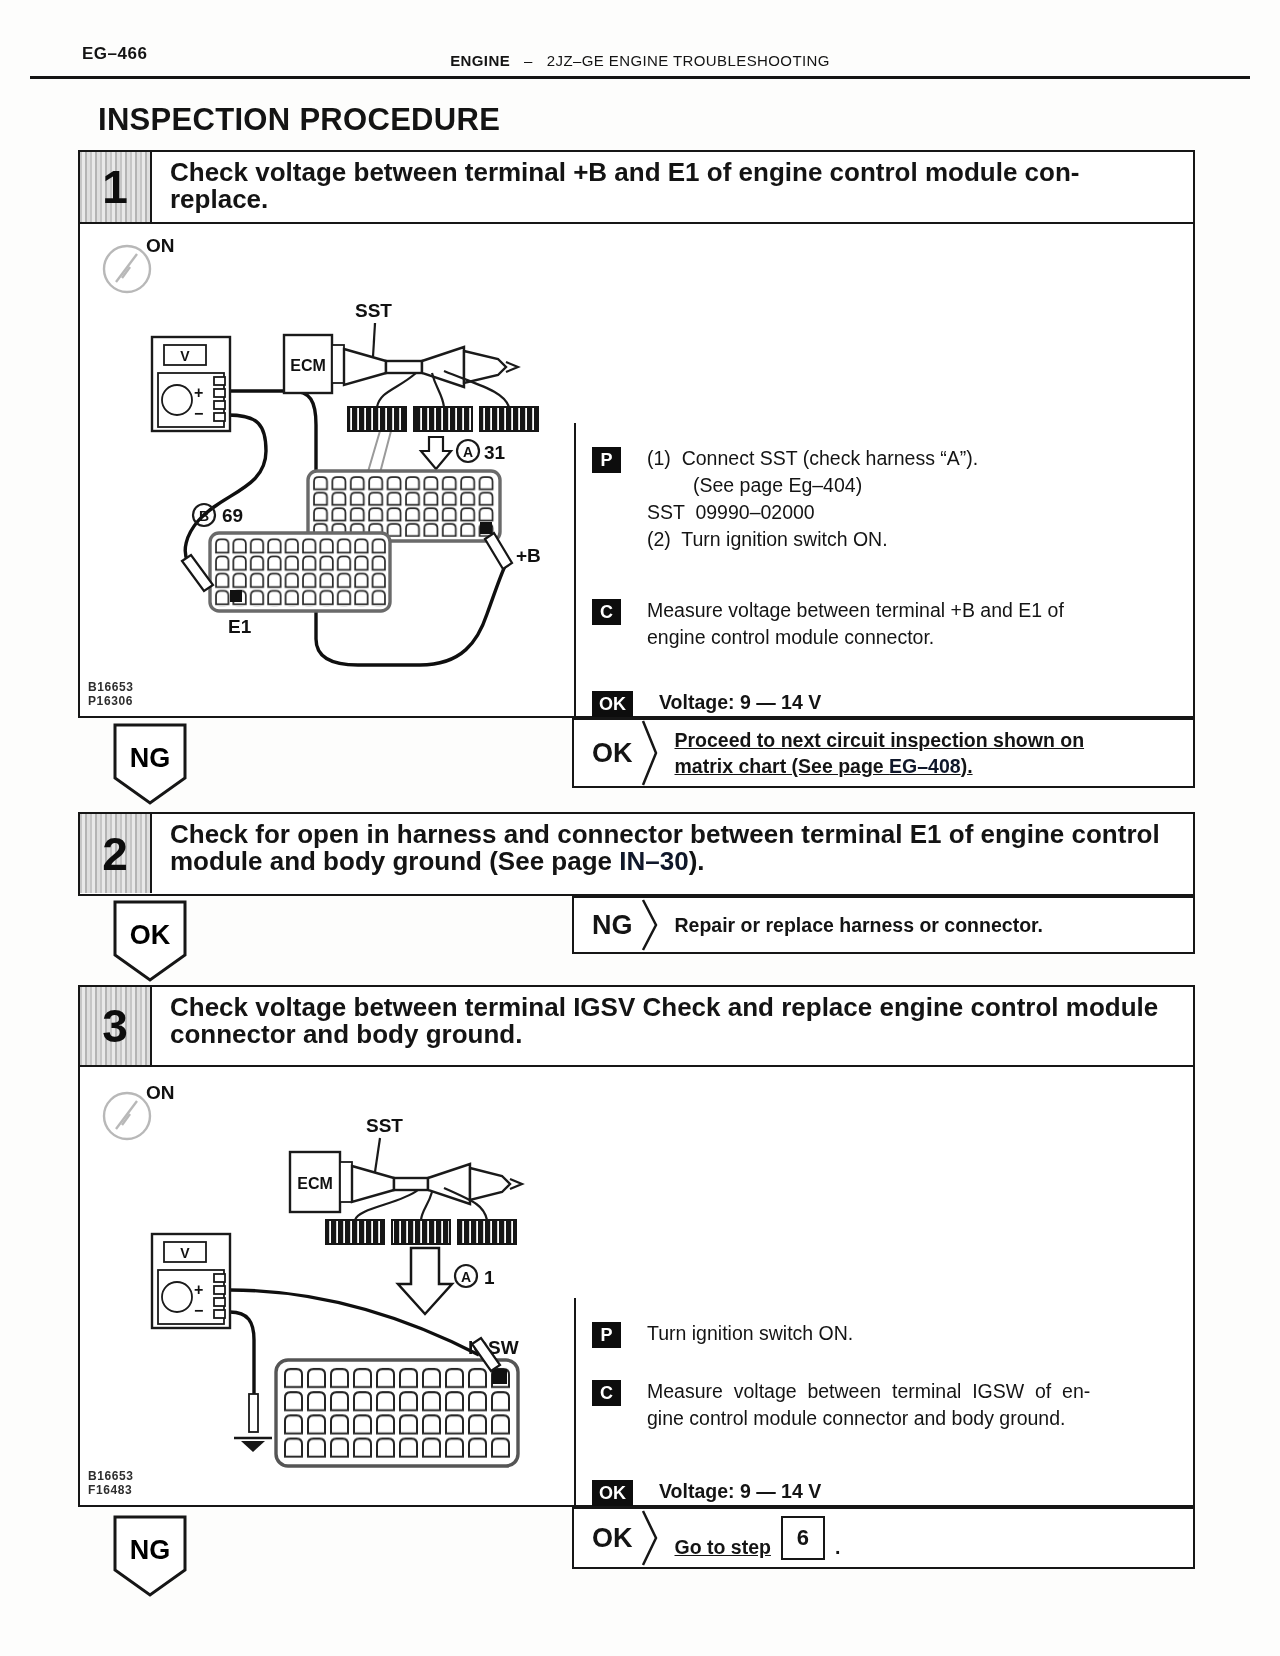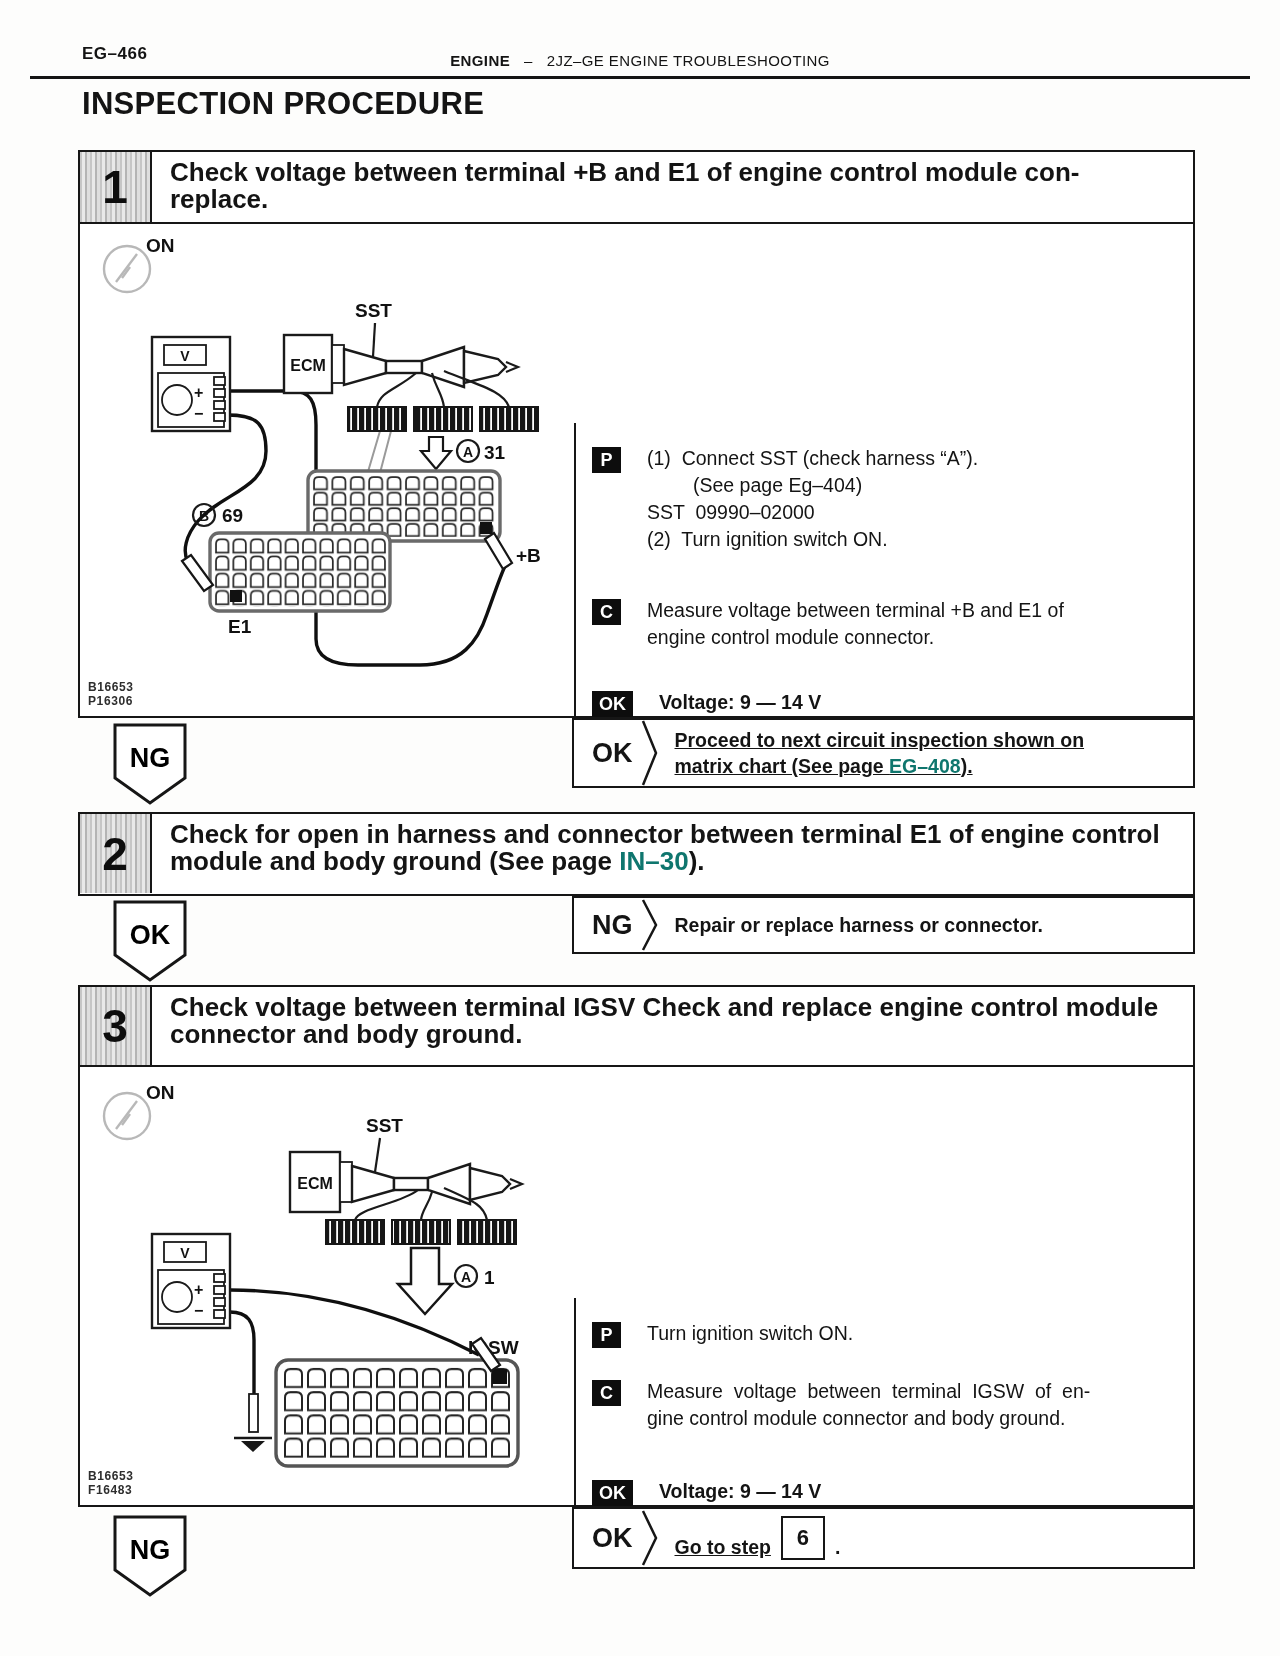--- a/index.html
+++ b/index.html
@@ -8,21 +8,21 @@
     background:#fdfdfc;color:#141414;
     font-family:"Liberation Sans",sans-serif;overflow:hidden;
   }
   .abs{position:absolute;}
   
   .eg{left:82px;top:20px;font-size:17px;font-weight:bold;letter-spacing:.5px;margin-top:24px;}
   .runhead{left:0;right:0;top:52px;text-align:center;font-size:15px;letter-spacing:.4px;}
   .runhead .rh-b{font-weight:bold;}
   .runhead .rh-sep{margin:0 14px;}
   .rule{left:30px;width:1220px;top:76px;height:3px;background:#141414;}
-  .ptitle{left:82px;top:86px;margin:0;font-size:31px;font-weight:bold;letter-spacing:.3px;}
+  .ptitle{left:82px;top:86px;margin:16px;font-size:31px;font-weight:bold;letter-spacing:.3px;}
   
   .stepbox{left:78px;width:1117px;border:2.5px solid #161616;background:#fff;box-sizing:border-box;}
   .step-head{display:flex;border-bottom:2.5px solid #161616;}
   .numcell{
     width:70px;flex:0 0 70px;border-right:2.5px solid #161616;
     display:flex;align-items:center;justify-content:center;
     font-size:46px;font-weight:bold;color:#0d0d0d;
     background:repeating-linear-gradient(90deg,#c6c6c6 0 2px,#e9e9e9 2px 5px,#b4b4b4 5px 7px,#dedede 7px 10px);
   }
   .step-title{padding:7px 16px 9px 18px;font-size:26px;font-weight:bold;line-height:27px;}
@@ -46,21 +46,21 @@
   .gap4{margin-top:46px;}
   
   .result{
     left:572px;width:623px;border:2.5px solid #161616;background:#fff;box-sizing:border-box;
     display:flex;align-items:center;padding-left:18px;
   }
   .rlabel{font-size:27px;font-weight:bold;margin-right:8px;}
   .rchev{flex:0 0 auto;margin-right:16px;}
   .rtext{font-size:19.5px;font-weight:bold;line-height:26px;}
   .rtext .nw{white-space:pre;text-decoration:underline;}
-  .link{color:#0f766e;text-decoration:none;cursor:pointer;}
+  .link{color:#0f172a;text-decoration:none;cursor:pointer;}
   .stepnumbox{
     display:inline-block;border:2.5px solid #161616;min-width:30px;padding:0 5px;
     height:40px;line-height:40px;text-align:center;font-size:22px;font-weight:bold;margin:0 10px;
   }
   
   .pent{width:76px;height:86px;}
   .pent text{font:bold 27px "Liberation Sans",sans-serif;}
   
   svg .box{fill:#fff;stroke:#1a1a1a;stroke-width:2.4px;}
   svg .thin{fill:#fff;stroke:#1a1a1a;stroke-width:1.8px;}

